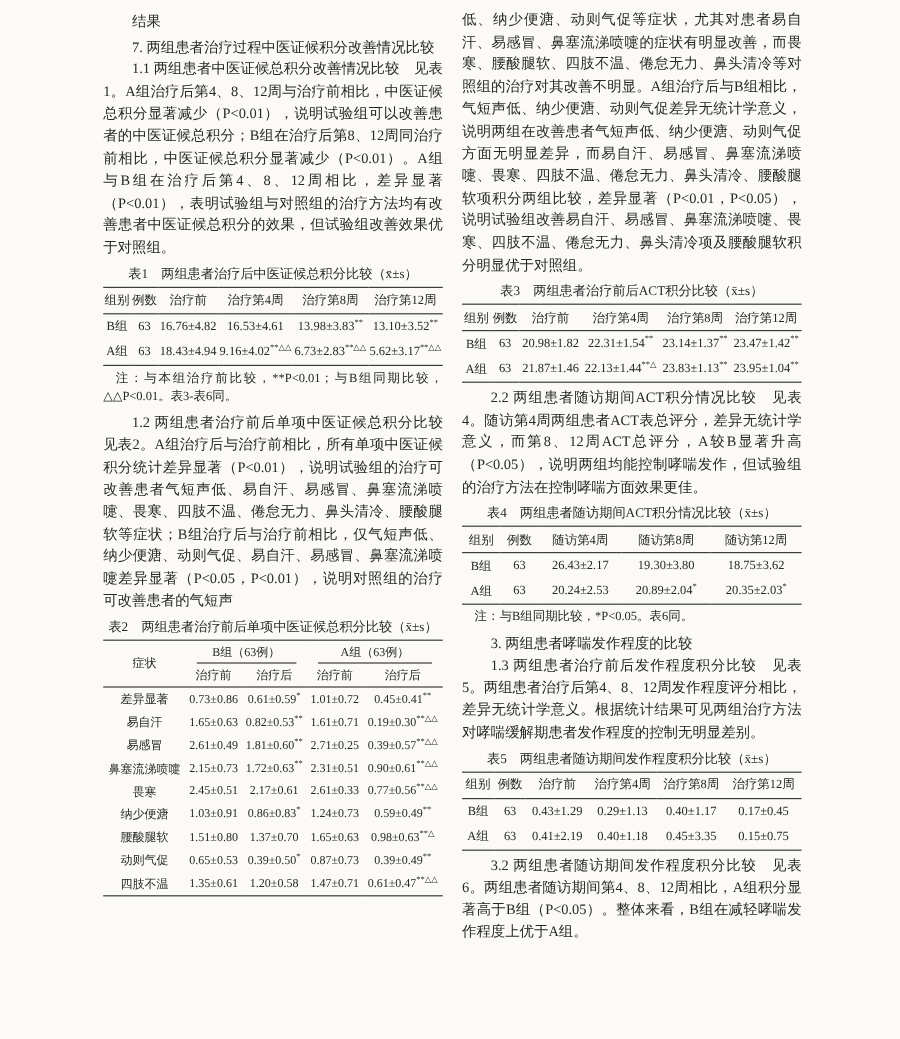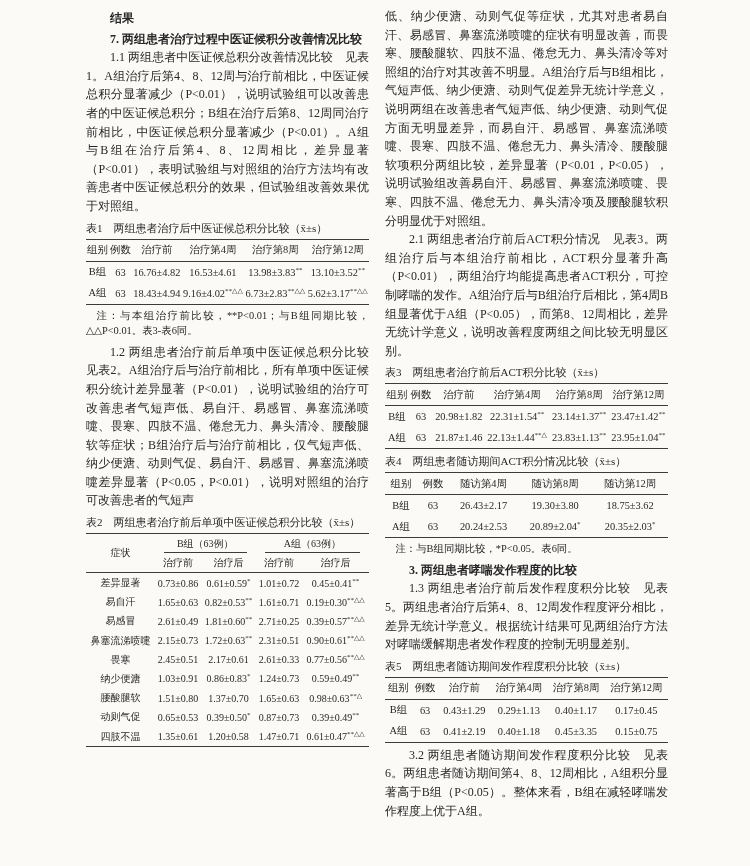--- a/index.html
+++ b/index.html
@@ -5,23 +5,23 @@
   html,body{margin:0;padding:0}
   body{
     width:750px;height:866px;overflow:hidden;
     background:#fbfaf7;color:#272727;
     font-family:"Liberation Serif","DejaVu Serif",serif;
   }
   .page{display:flex;gap:16px;padding:7px 82px 0 86px;box-sizing:border-box;width:750px}
   .col{width:283px;flex:0 0 283px}
   p{margin:0;font-size:12px;line-height:18.6px;text-align:justify}
   .indent{text-indent:2em}
-  .h-bold{font-weight:bold;margin-top:2px}
+  .h-bold{font-weight:normal;margin-top:2px}
   .tbl{margin:4px 0 3px}
-  .tbl-title{font-size:11px;margin:5px 0 3px;white-space:nowrap}
+  .tbl-title{font-size:11px;text-align:center;margin:5px 0 3px;white-space:nowrap}
   table{width:100%;border-collapse:collapse;border-top:1.5px solid #3c3c3c;border-bottom:1.5px solid #3c3c3c;font-size:10.4px}
   th,td{font-weight:normal;text-align:center;padding:3.5px 1px;white-space:nowrap}
   tr.sub th{border-bottom:1px solid #3c3c3c}
   th.col0{border-bottom:1px solid #3c3c3c}
   th.grp{position:relative}
   th.grp::after{content:"";position:absolute;left:9px;right:9px;bottom:0;border-bottom:1px solid #3c3c3c}
   sup{font-size:7px;line-height:0}
   .note{font-size:10.4px;line-height:15.6px;text-indent:1em;margin:3px 0 4px}
   .dense table{font-size:10px}
   .dense th,.dense td{padding:2.6px 0}
@@ -153,21 +153,20 @@
               <td>1.47±0.71</td>
               <td>0.61±0.47<sup>**△△</sup></td>
             </tr>
           </tbody>
         </table>
     </div>
   </div>
 
   <div class="col">
     <p>低、纳少便溏、动则气促等症状，尤其对患者易自汗、易感冒、鼻塞流涕喷嚏的症状有明显改善，而畏寒、腰酸腿软、四肢不温、倦怠无力、鼻头清冷等对照组的治疗对其改善不明显。A组治疗后与B组相比，气短声低、纳少便溏、动则气促差异无统计学意义，说明两组在改善患者气短声低、纳少便溏、动则气促方面无明显差异，而易自汗、易感冒、鼻塞流涕喷嚏、畏寒、四肢不温、倦怠无力、鼻头清冷、腰酸腿软项积分两组比较，差异显著（P&lt;0.01，P&lt;0.05），说明试验组改善易自汗、易感冒、鼻塞流涕喷嚏、畏寒、四肢不温、倦怠无力、鼻头清冷项及腰酸腿软积分明显优于对照组。</p>
-    <p class="indent">2.1 两组患者治疗前后ACT积分情况　见表3。两组治疗后与本组治疗前相比，ACT积分显著升高（P&lt;0.01），两组治疗均能提高患者ACT积分，可控制哮喘的发作。A组治疗后与B组治疗后相比，第4周B组显著优于A组（P&lt;0.05），而第8、12周相比，差异无统计学意义，说明改善程度两组之间比较无明显区别。</p>
 
     <div class="tbl">
       <div class="tbl-title">表3　两组患者治疗前后ACT积分比较（x̄±s）</div>
       <table>
           <thead>
             <tr class="sub">
               <th>组别</th>
               <th>例数</th>
               <th>治疗前</th>
               <th>治疗第4周</th>
@@ -189,20 +188,21 @@
               <td>63</td>
               <td>21.87±1.46</td>
               <td>22.13±1.44<sup>**△</sup></td>
               <td>23.83±1.13<sup>**</sup></td>
               <td>23.95±1.04<sup>**</sup></td>
             </tr>
           </tbody>
         </table>
     </div>
 
+    <p class="indent">2.2 两组患者随访期间ACT积分情况比较　见表4。随访第4周两组患者ACT表总评分，差异无统计学意义，而第8、12周ACT总评分，A较B显著升高（P&lt;0.05），说明两组均能控制哮喘发作，但试验组的治疗方法在控制哮喘方面效果更佳。</p>
 
     <div class="tbl">
       <div class="tbl-title">表4　两组患者随访期间ACT积分情况比较（x̄±s）</div>
       <table>
           <thead>
             <tr class="sub">
               <th>组别</th>
               <th>例数</th>
               <th>随访第4周</th>
               <th>随访第8周</th>

